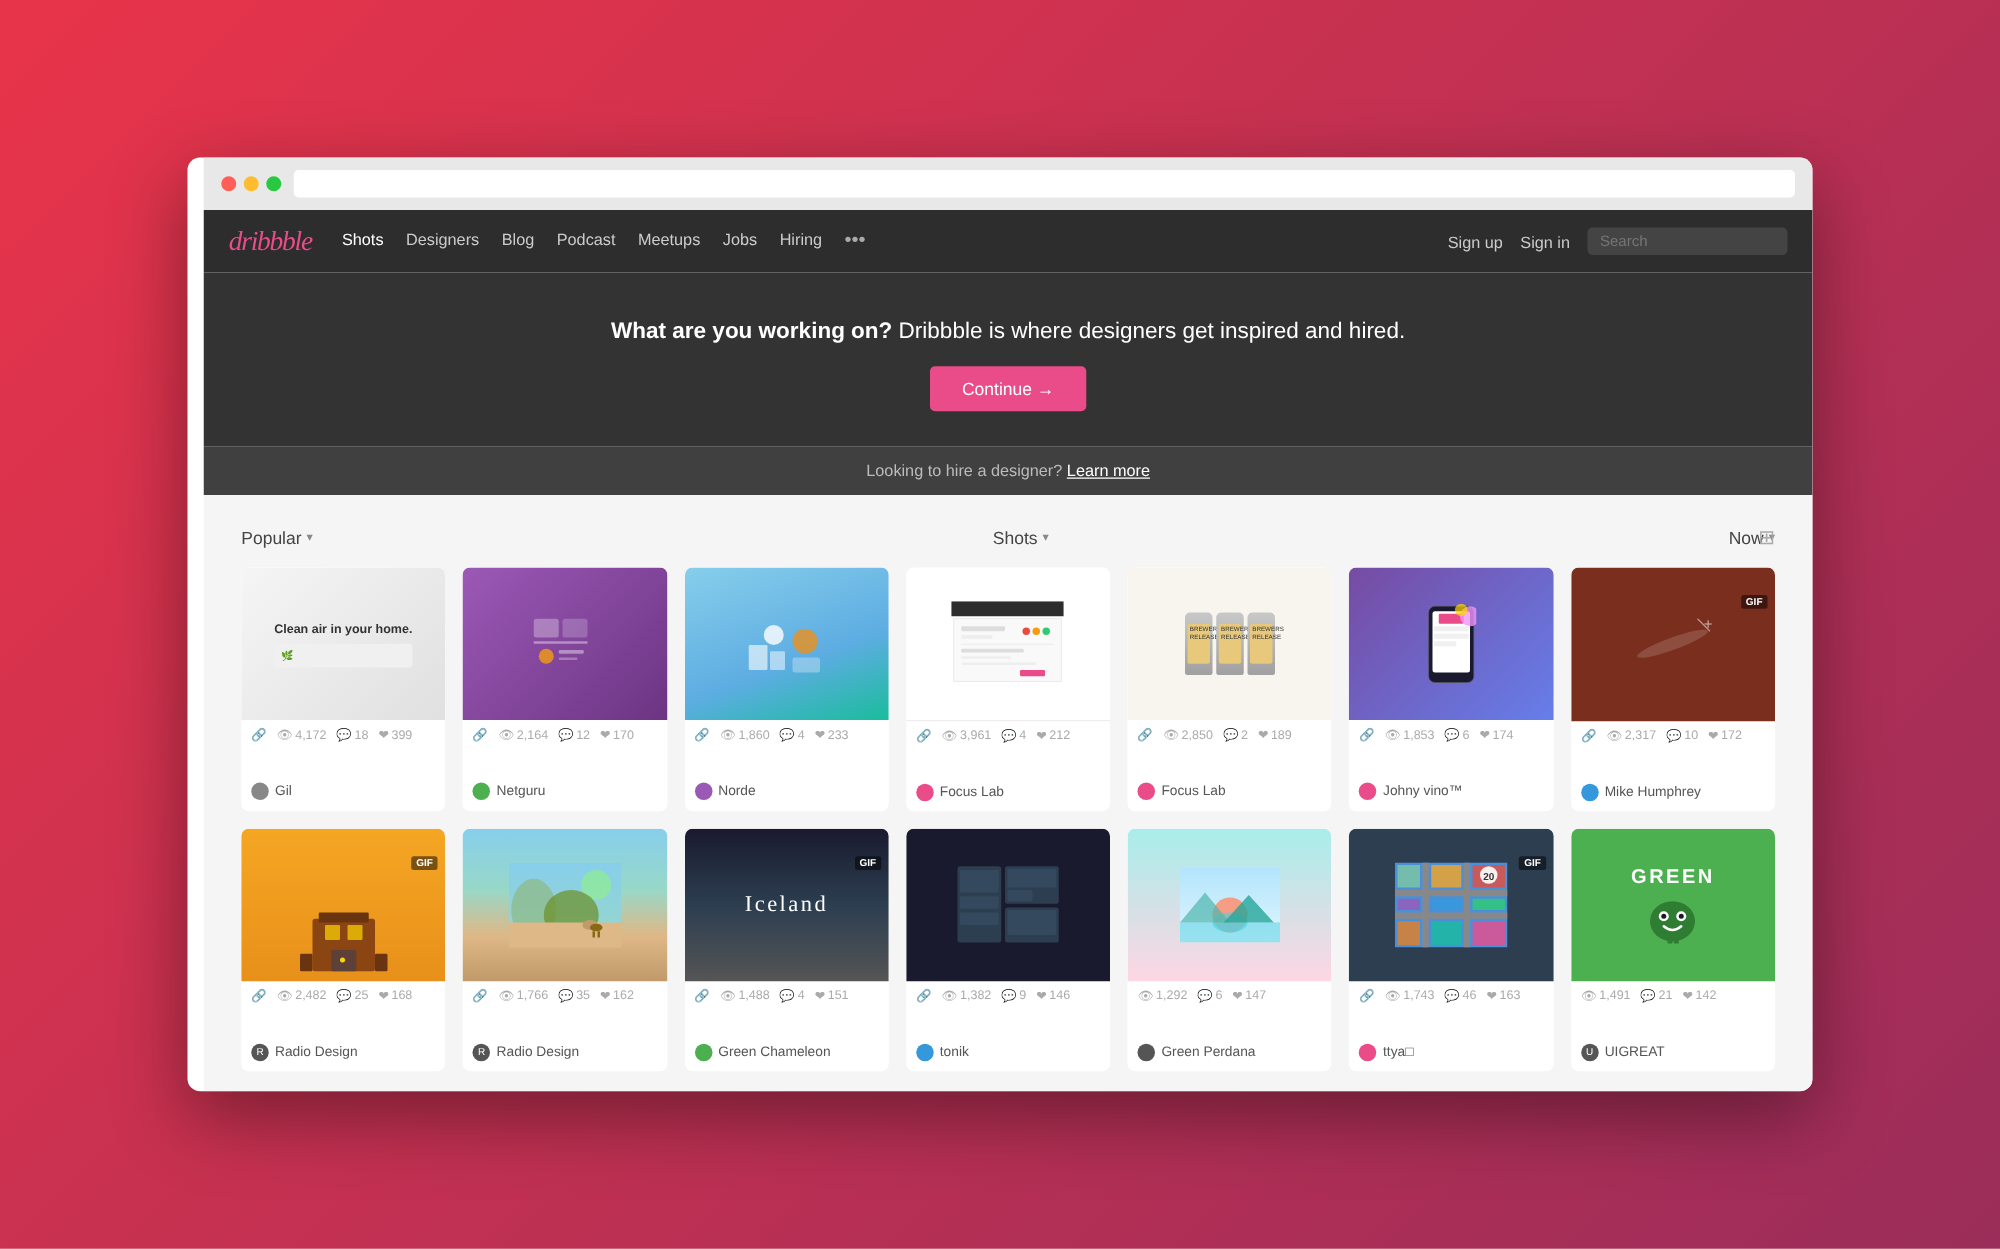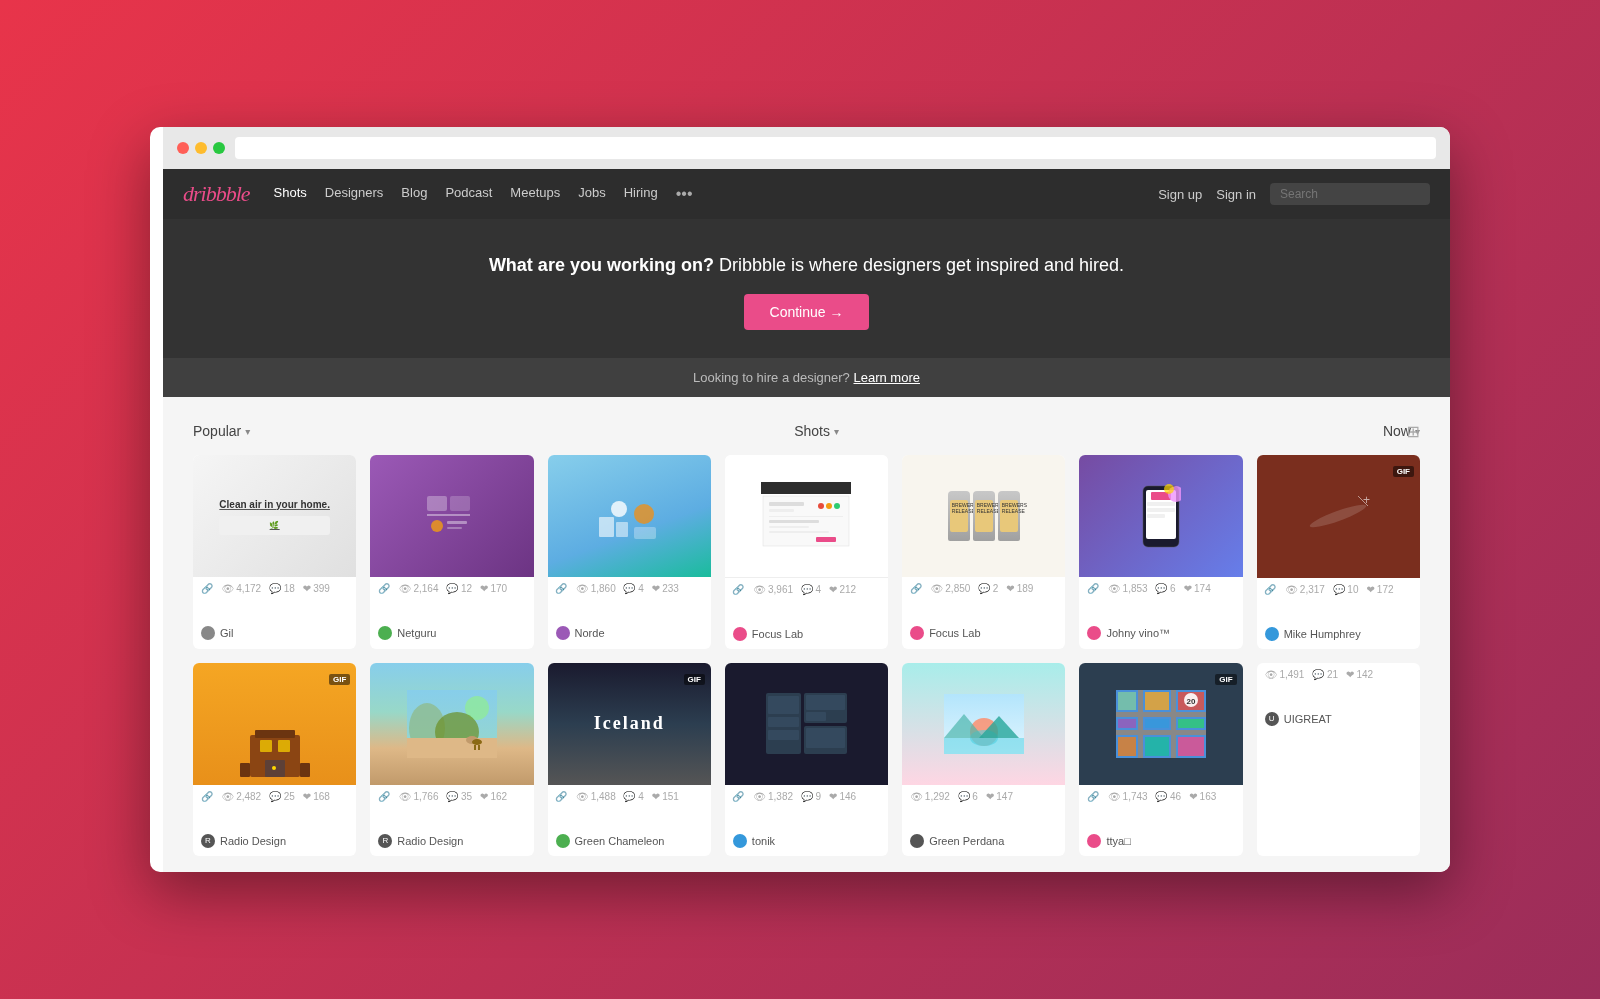--- a/index.html
+++ b/index.html
@@ -176,21 +176,21 @@
     }
     .author-avatar {
       width: 14px;
       height: 14px;
       border-radius: 50%;
       display: inline-block;
       flex-shrink: 0;
     }
     .gif-badge {
       position: absolute;
-      top: 11px;
+      top: 22px;
       right: 6px;
       background: rgba(0,0,0,0.5);
       color: #fff;
       font-size: 8px;
       padding: 1px 4px;
       border-radius: 2px;
       font-weight: bold;
     }
   </style>
 </head>
@@ -244,21 +244,21 @@
       <span class="filter-item">Popular</span>
       <span class="filter-item">Shots</span>
       <span class="filter-item">Now</span>
       <span class="grid-icon">⊞</span>
     </div>
 
     <div class="shots-grid">
 
       <div class="shot-card">
         <div class="shot-thumb" style="background: linear-gradient(135deg, #f5f5f5, #e0e0e0); display:flex; align-items:center; justify-content:center; padding:10px;">
-          <div style="font-size:9px; color:#555; text-align:center; line-height:1.4;text-decoration:underline;">
+          <div style="font-size:9px; color:#555; text-align:left; line-height:1.4;">
             <div style="font-weight:bold; font-size:10px; color:#333; margin-bottom:4px;">Clean air in your home.</div>
             <div style="background:#f0f0f0; border-radius:3px; padding:4px 6px; margin-top:4px; font-size:8px;">🌿</div>
           </div>
         </div>
         <div class="shot-meta">
           <span class="shot-meta-item">🔗</span>
           <span class="shot-meta-item">👁 <span>4,172</span></span>
           <span class="shot-meta-item">💬 <span>18</span></span>
           <span class="shot-meta-item">❤ <span>399</span></span>
         </div>
@@ -467,21 +467,21 @@
           <span class="shot-meta-item">❤ <span>162</span></span>
         </div>
         <div class="shot-author">
           <span class="author-avatar" style="background:#555; font-size:8px; color:#fff; display:flex; align-items:center; justify-content:center;">R</span>
           <span>Radio Design</span>
         </div>
       </div>
 
       <div class="shot-card">
         <div class="shot-thumb" style="background:linear-gradient(180deg, #1a1a2e 0%, #2c3e50 50%, #555 100%); display:flex; align-items:center; justify-content:center; position:relative;">
-          <span style="font-size:18px; font-weight:bold; color:#fff; letter-spacing:2px; font-family:Georgia,serif;">Iceland</span>
+          <span style="font-size:18px; font-weight:normal; color:#fff; letter-spacing:2px; font-family:Georgia,serif;">Iceland</span>
           <span class="gif-badge">GIF</span>
         </div>
         <div class="shot-meta">
           <span class="shot-meta-item">🔗</span>
           <span class="shot-meta-item">👁 <span>1,488</span></span>
           <span class="shot-meta-item">💬 <span>4</span></span>
           <span class="shot-meta-item">❤ <span>151</span></span>
         </div>
         <div class="shot-author">
           <span class="author-avatar" style="background:#4caf50;"></span>
@@ -578,20 +578,34 @@
           <span class="shot-meta-item">💬 <span>46</span></span>
           <span class="shot-meta-item">❤ <span>163</span></span>
         </div>
         <div class="shot-author">
           <span class="author-avatar" style="background:#ea4c89;"></span>
           <span>ttya□</span>
         </div>
       </div>
 
       <div class="shot-card">
+        <div class="shot-thumb" style="background:#4caf50; display:flex; align-items:center; justify-content:center; flex-direction:column; gap:4px;">
+          <div style="font-size:16px; font-weight:900; color:#fff; letter-spacing:2px; font-family:Arial,sans-serif;">GREEN</div>
+
+          <svg width="45" height="40" viewBox="0 0 45 40">
+            <ellipse cx="22" cy="22" rx="18" ry="16" fill="#2e7d32"></ellipse>
+            <circle cx="15" cy="18" r="4" fill="#fff"></circle>
+            <circle cx="29" cy="18" r="4" fill="#fff"></circle>
+            <circle cx="15" cy="18" r="2" fill="#1a1a1a"></circle>
+            <circle cx="29" cy="18" r="2" fill="#1a1a1a"></circle>
+            <path d="M15 26 Q22 32 29 26" stroke="#fff" stroke-width="2" fill="none" stroke-linecap="round"></path>
+            <rect x="18" y="35" width="4" height="5" fill="#2e7d32" rx="1"></rect>
+            <rect x="23" y="35" width="4" height="5" fill="#2e7d32" rx="1"></rect>
+          </svg>
+        </div>
         <div class="shot-meta">
           <span class="shot-meta-item">👁 <span>1,491</span></span>
           <span class="shot-meta-item">💬 <span>21</span></span>
           <span class="shot-meta-item">❤ <span>142</span></span>
         </div>
         <div class="shot-author">
           <span class="author-avatar" style="background:#555; font-size:8px; color:#fff; display:flex; align-items:center; justify-content:center;">U</span>
           <span>UIGREAT</span>
         </div>
       </div>

